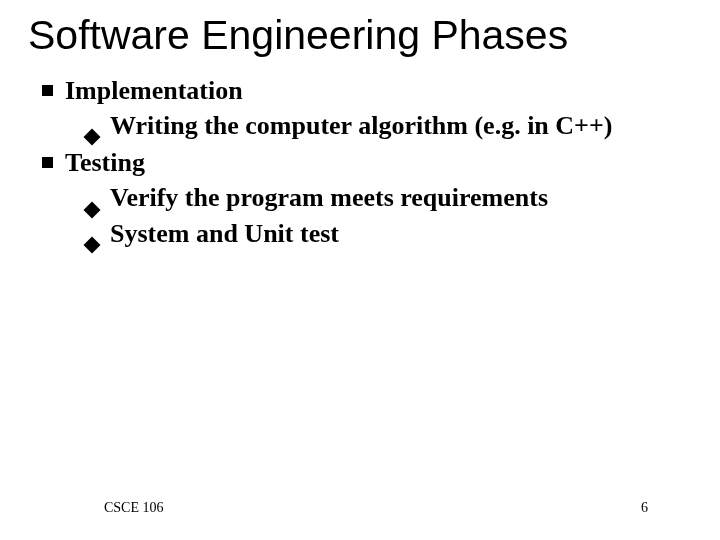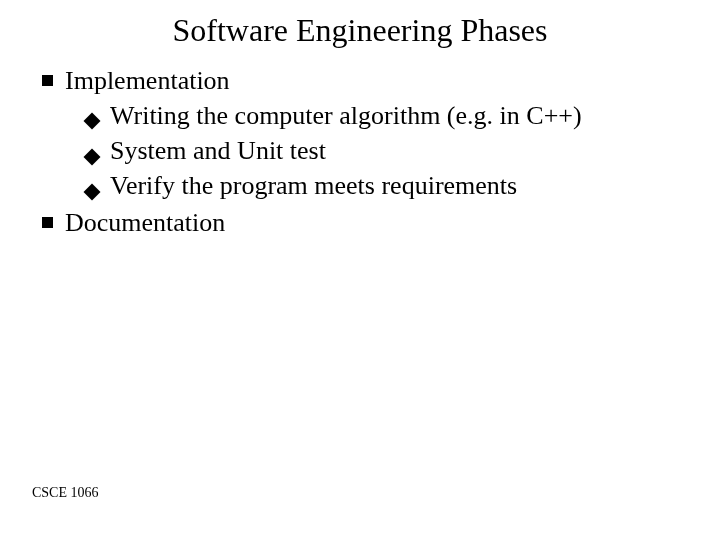--- a/index.html
+++ b/index.html
@@ -12,40 +12,40 @@
       position: relative;
       overflow: hidden;
     }
     .slide {
       width: 100%;
       height: 100%;
       padding: 12px 28px 0 28px;
       position: relative;
     }
     .title {
-      font-family: Liberation Serif, serif;
-      font-size: 32px;
+      font-family: Liberation Sans, sans-serif;
+      font-size: 41px;
       font-weight: 400;
-      text-align: center;
+      text-align: left;
       line-height: 1.15;
       margin-bottom: 14px;
     }
     .content {
       font-size: 26px;
       line-height: 1.35;
     }
     .lvl1 {
       display: flex;
       align-items: flex-start;
       margin-left: 14px;
       margin-top: 2px;
     }
     .lvl2 {
       display: flex;
-      align-items: center;
+      align-items: flex-end;
       margin-left: 56px;
       margin-top: 0px;
     }
     .bullet-square {
       width: 11px;
       height: 11px;
       background: #000;
       flex-shrink: 0;
       margin-top: 12px;
       margin-right: 12px;
@@ -53,29 +53,29 @@
     .bullet-diamond {
       width: 12px;
       height: 12px;
       background: #000;
       flex-shrink: 0;
       transform: rotate(45deg);
       margin-top: 12px;
       margin-right: 12px;
       margin-left: 2px;
     }
-    .text { flex: 1; }
+    .text { flex: 1; font-weight: bold; }
     .footer {
       position: absolute;
-      bottom: 39px;
+      bottom: 24px;
       left: 0;
       width: 100%;
-      padding: 0 72px 0 32px;
+      padding: 0 72px 0 104px;
       display: flex;
-      justify-content: flex-start;
+      justify-content: space-between;
       font-size: 14px;
       font-family: "Times New Roman", Times, serif;
     }
   </style>
 </head>
 <body>
 
 <div class="slide">
   <div class="title">
     <span>Software Engineering Phases</span><br>
@@ -85,33 +85,33 @@
 
     <div class="lvl1">
       <span class="bullet-square"></span>
       <span class="text">Implementation</span>
     </div>
     <div class="lvl2">
       <span class="bullet-diamond"></span>
       <span class="text">Writing the computer algorithm (e.g. in C++)</span>
     </div>
 
-    <div class="lvl2">
-      <span class="bullet-diamond"></span>
-      <span class="text">System and Unit test</span>
+    <div class="lvl1">
+      <span class="bullet-square"></span>
+      <span class="text">Testing</span>
     </div>
     <div class="lvl2">
       <span class="bullet-diamond"></span>
       <span class="text">Verify the program meets requirements</span>
     </div>
+    <div class="lvl2">
+      <span class="bullet-diamond"></span>
+      <span class="text">System and Unit test</span>
+    </div>
 
-    <div class="lvl1">
-      <span class="bullet-square"></span>
-      <span class="text">Documentation</span>
-    </div>
 
   </div>
 
   <div class="footer">
     <span>CSCE 106</span>
     <span>6</span>
   </div>
 </div>
 
 </body></html>

